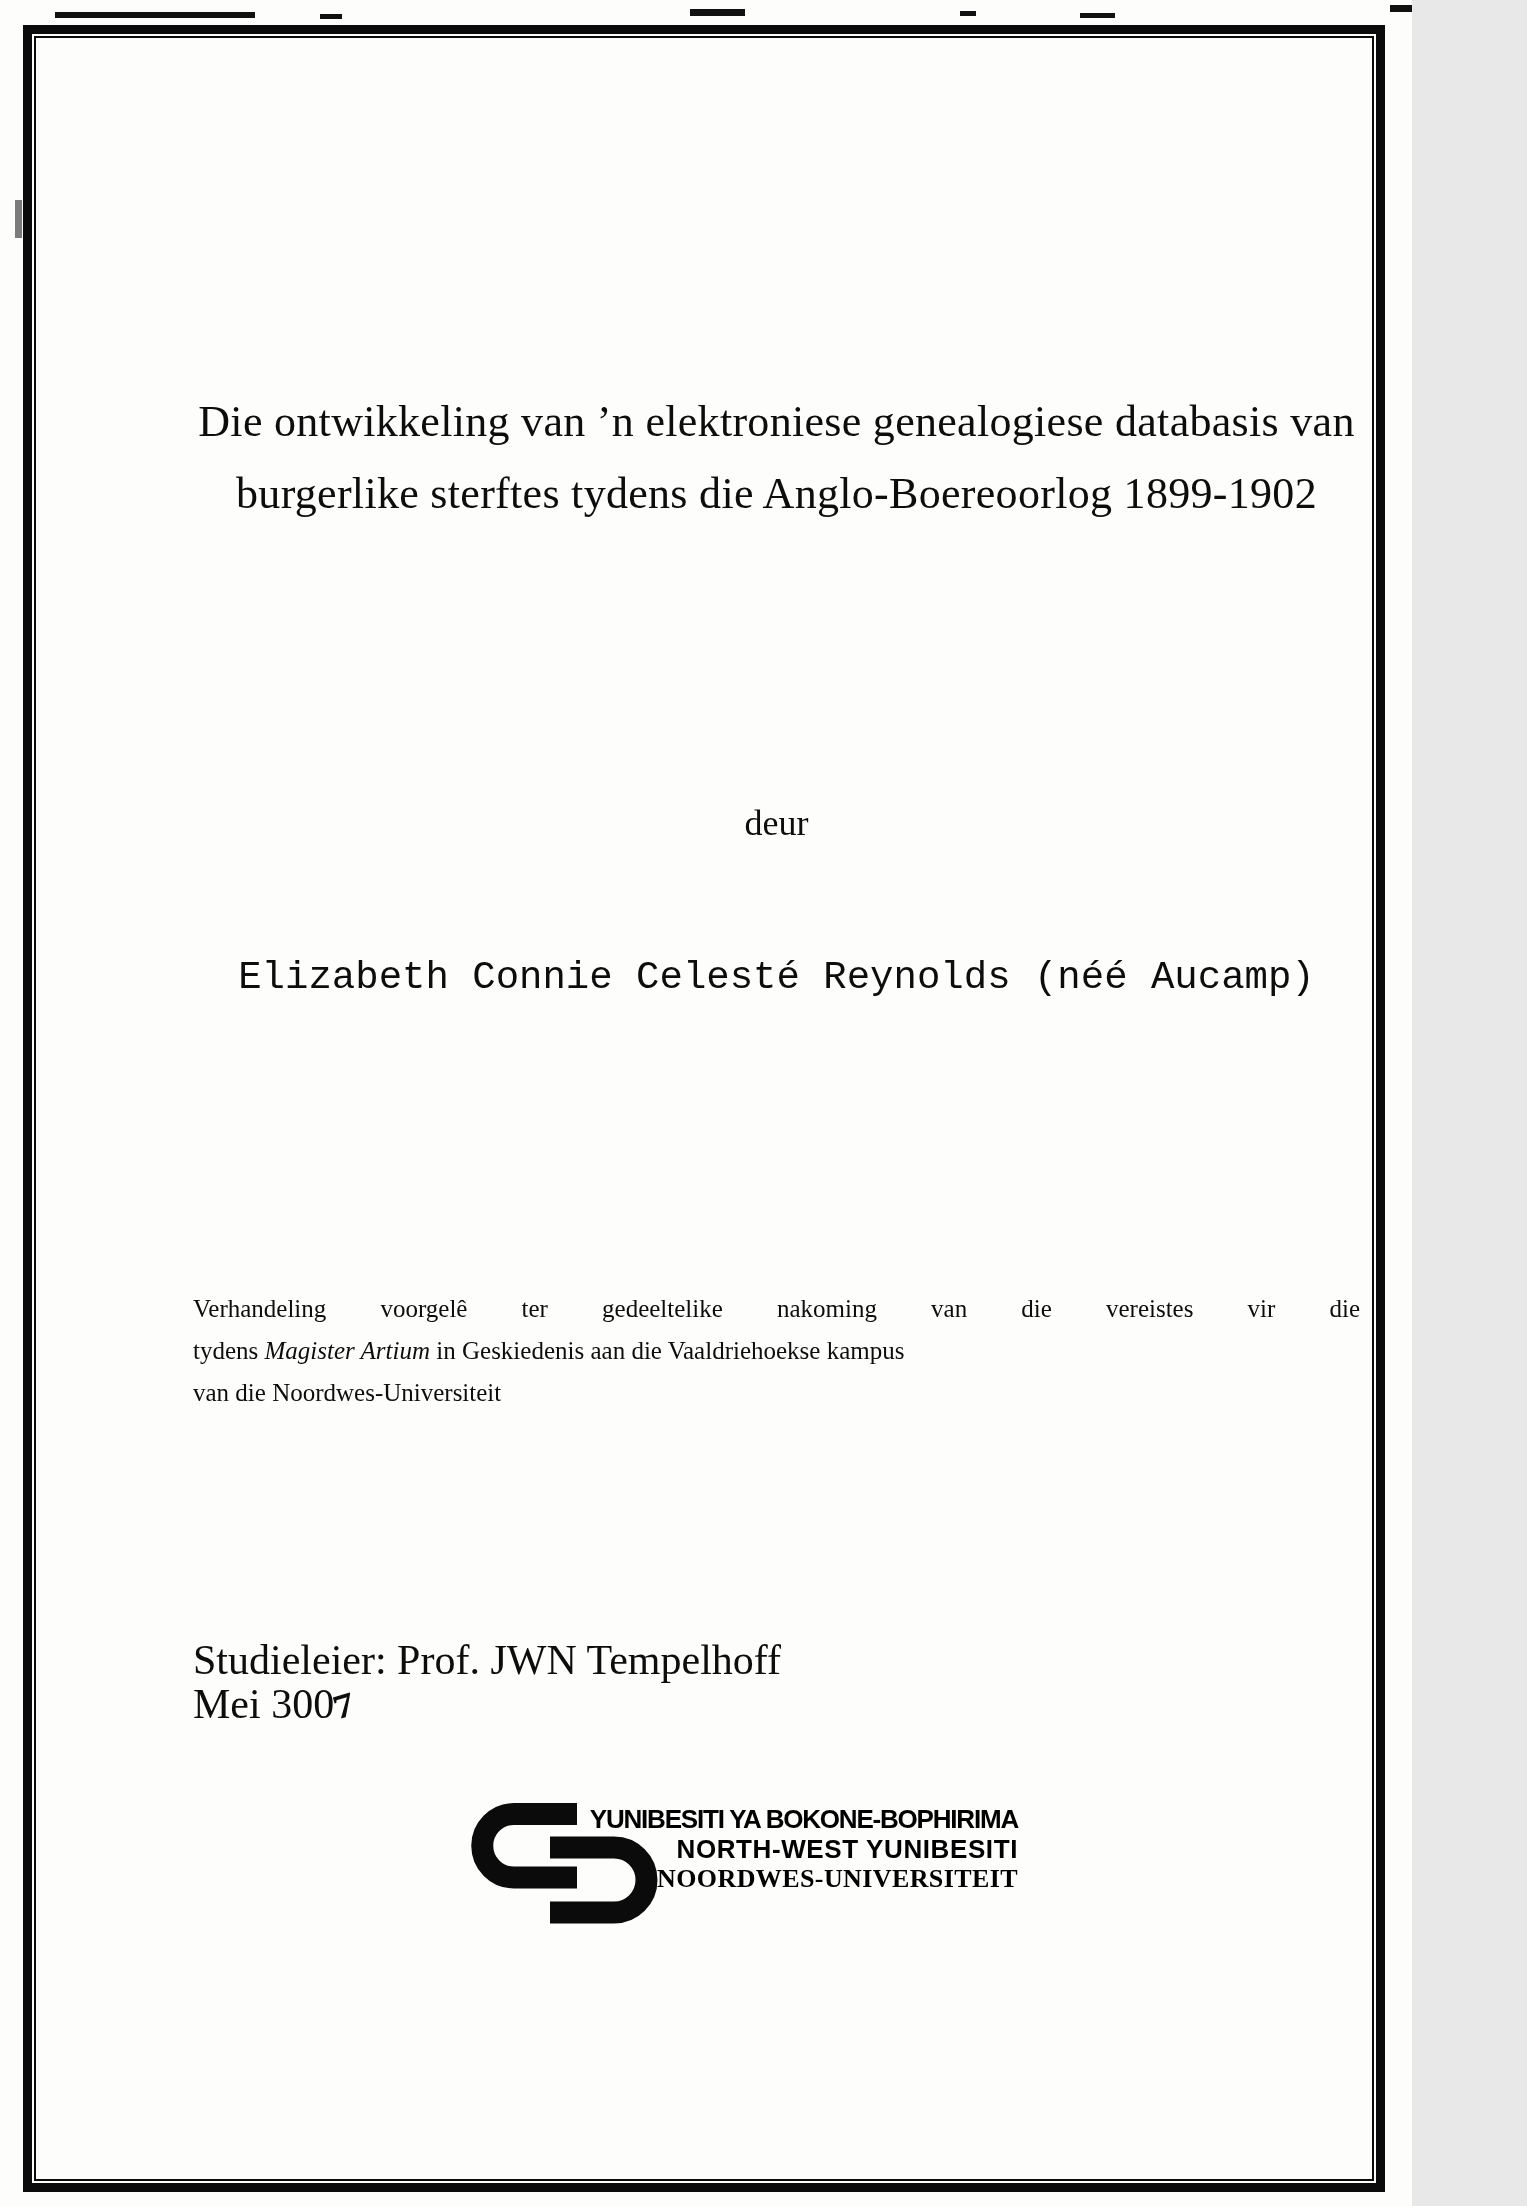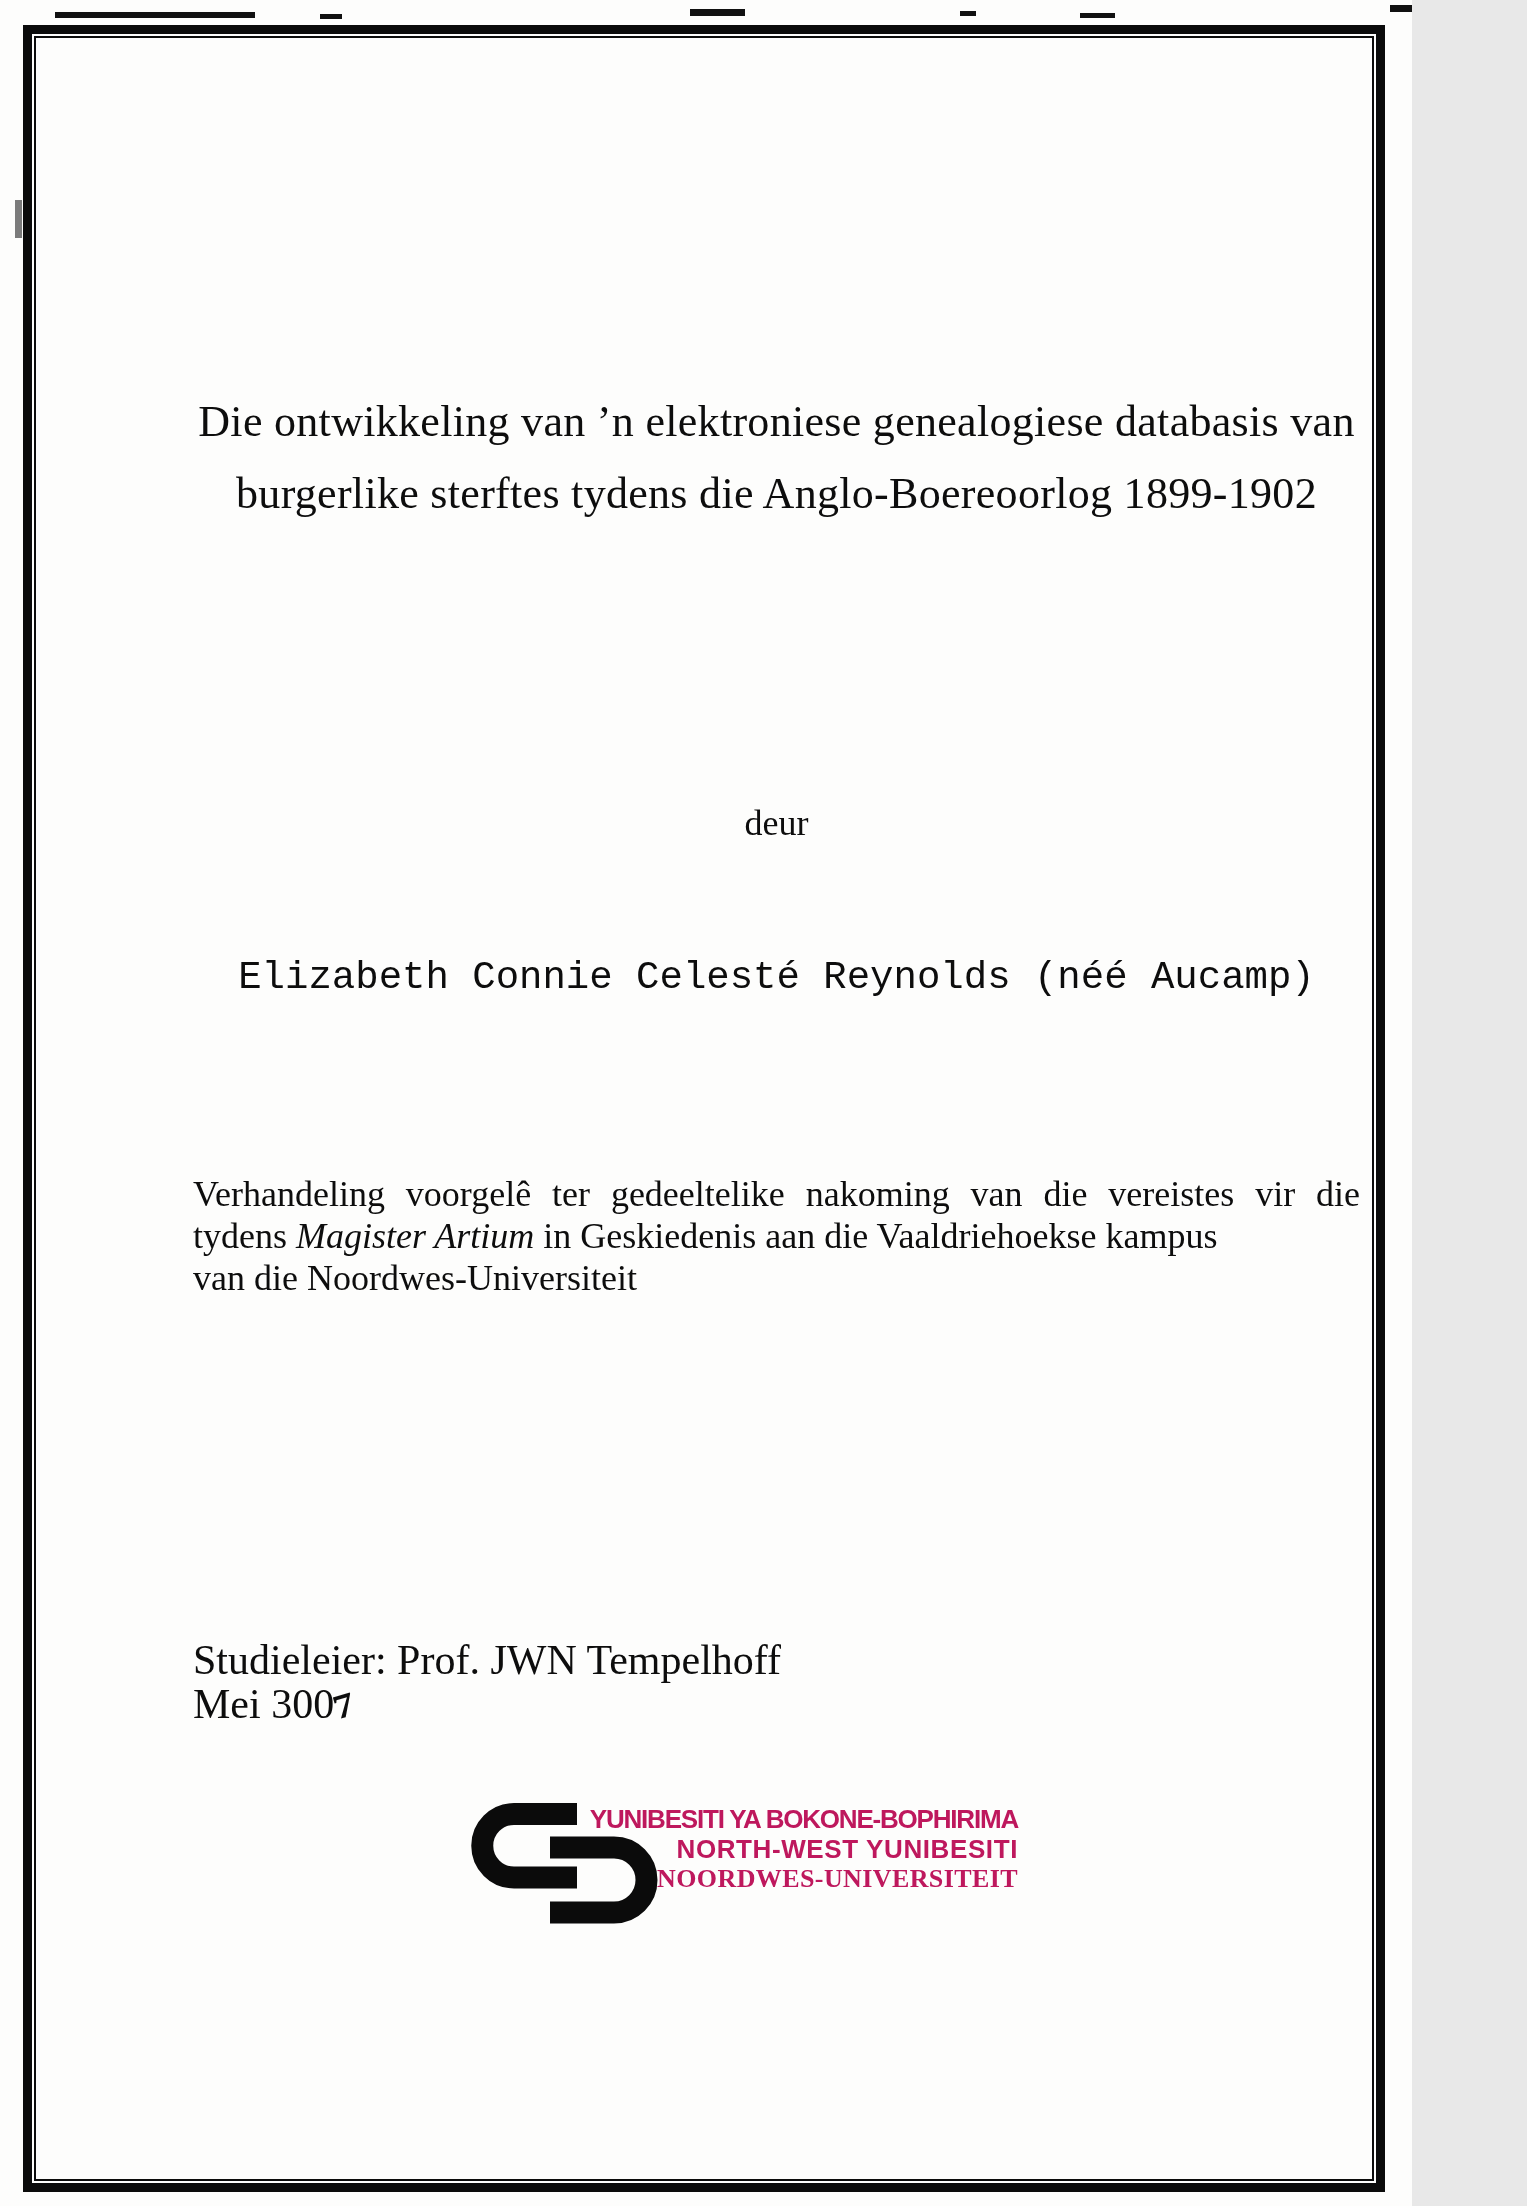--- a/index.html
+++ b/index.html
@@ -54,22 +54,22 @@
 
   .author {
     top: 956px;
     font-size: 39px;
     line-height: 44px;
     text-align: center;
     font-family: Liberation Mono, monospace;
   }
 
   .statement {
-    top: 1173px;
-    font-size: 36px;
+    top: 1288px;
+    font-size: 25px;
     line-height: 42px;
     text-align: left;
   }
   .statement .justified {
     text-align: justify;
     text-align-last: justify;
   }
   .statement .italic { font-style: italic; }
 
   .supervisor-block {
@@ -93,21 +93,21 @@
   }
   .logo-text {
     position: absolute;
     left: 588px; top: 1804px;
     width: 430px;
     text-align: right;
     font-family: "Liberation Sans", sans-serif;
     font-weight: bold;
     font-size: 26px;
     line-height: 30px;
-    color: #be185d;
+    color: #000000;
     white-space: nowrap;
   }
   .logo-text .lt1 { letter-spacing: -1.2px; }
   .logo-text .lt2 { letter-spacing: 0.6px; }
   .logo-text .lt3 { letter-spacing: 0.4px; font-family: Liberation Serif, serif; }
 </style>
 </head>
 <body>
 
 <div class="page">

